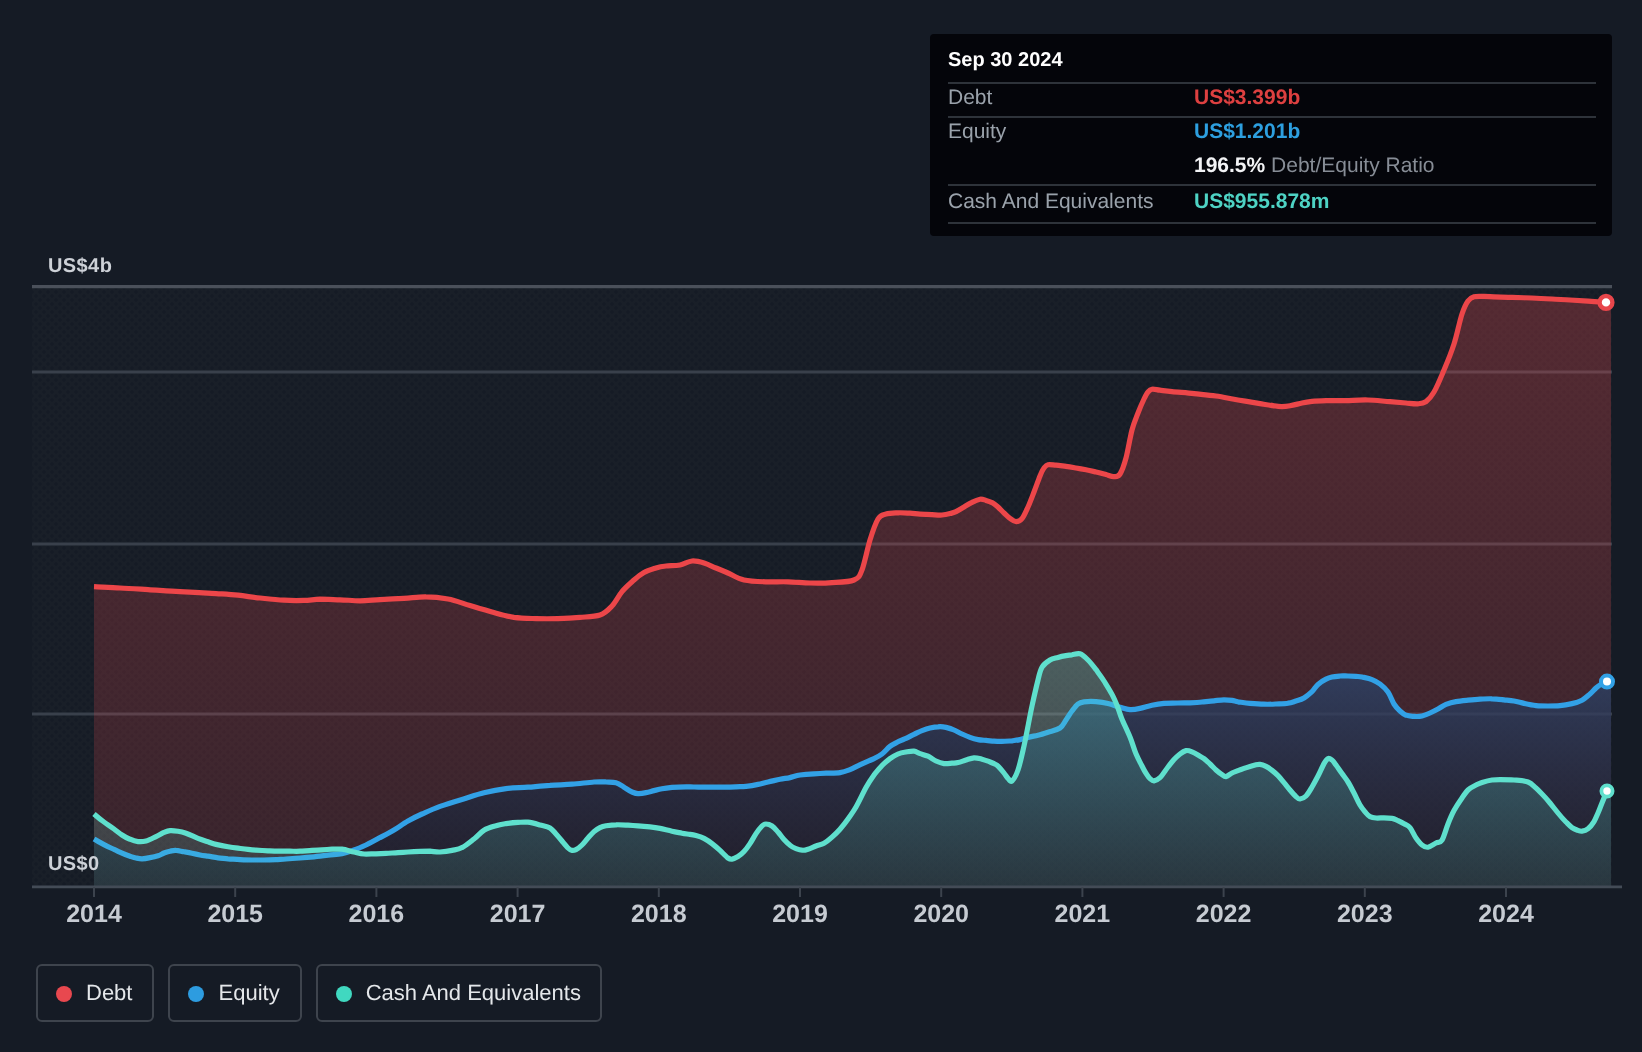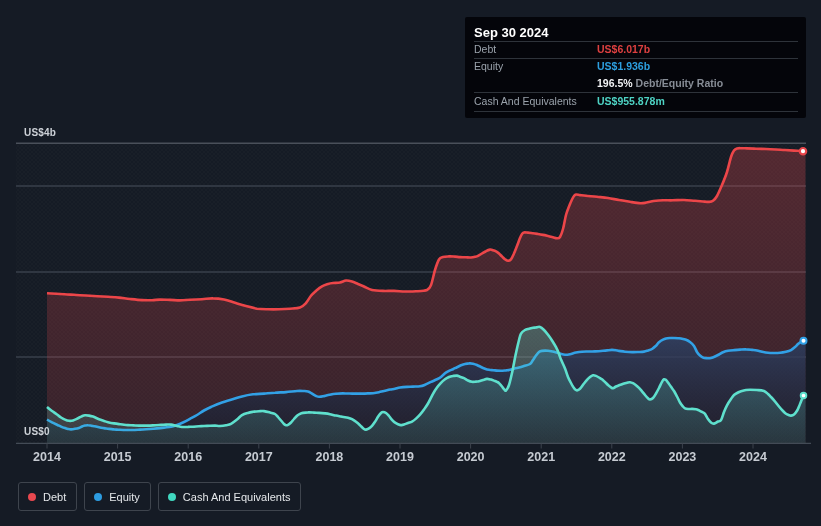--- a/index.html
+++ b/index.html
@@ -3,21 +3,21 @@
 <meta charset="utf-8">
 <style>
 html,body{margin:0;padding:0;background:#151b25;width:821px;height:526px;overflow:hidden;
 font-family:"Liberation Sans",sans-serif;}
 #wrap{position:relative;width:821px;height:526px;}
 svg{position:absolute;left:0;top:0;}
 .yr{font:700 12.5px "Liberation Sans",sans-serif;fill:#c6cbd2;}
 .axlab{font:700 10px "Liberation Sans",sans-serif;fill:#cdd1d7;letter-spacing:0.2px;}
 #tooltip{position:absolute;left:465px;top:17px;width:341px;height:101px;background:#04050a;
 border-radius:2px;color:#9aa2ab;font-size:10.5px;}
-#tooltip .tt-title{position:absolute;left:9px;top:8px;font-weight:700;color:#fff;font-size:13px;}
+#tooltip .tt-title{position:absolute;left:9px;top:8px;font-weight:700;color:#fff;font-size:10px;}
 #tooltip .sep{position:absolute;left:9px;right:8px;height:1px;background:#2e333a;}
 #tooltip .lab{position:absolute;left:9px;}
 #tooltip .val{position:absolute;left:132px;font-weight:700;}
 #legend{position:absolute;left:18px;top:482px;display:flex;gap:7px;}
 .lgbox{display:flex;align-items:center;height:27px;border:1px solid #3e444d;border-radius:3px;
 padding:0 10px 0 9px;color:#e4e7ea;font-size:11px;}
 .dot{width:8px;height:8px;border-radius:50%;margin-right:7px;}
 </style>
 </head>
 <body>
@@ -78,25 +78,25 @@
       <text x="470.6" y="461" text-anchor="middle" class="yr">2020</text>
       <text x="541.2" y="461" text-anchor="middle" class="yr">2021</text>
       <text x="611.8" y="461" text-anchor="middle" class="yr">2022</text>
       <text x="682.4" y="461" text-anchor="middle" class="yr">2023</text>
       <text x="753.0" y="461" text-anchor="middle" class="yr">2024</text>
 </svg>
 <div id="tooltip">
 <div class="tt-title">Sep 30 2024</div>
 <div class="sep" style="top:24px"></div>
 <div class="lab" style="top:24px;height:17px;line-height:17px">Debt</div>
-<div class="val" style="top:24px;height:17px;line-height:17px;color:#dd4040">US$6.017b</div>
+<div class="val" style="top:24px;height:17px;line-height:17px;color:#dd4040">US$3.399b</div>
 <div class="sep" style="top:41px"></div>
 <div class="lab" style="top:41px;height:17px;line-height:17px">Equity</div>
-<div class="val" style="top:41px;height:17px;line-height:17px;color:#2d9fdf">US$1.936b</div>
-<div class="val" style="top:58px;height:17px;line-height:17px"><span style="color:#f2f3f5">196.5%</span> <span style="color:#878d96;font-weight:700">Debt/Equity Ratio</span></div>
+<div class="val" style="top:41px;height:17px;line-height:17px;color:#2d9fdf">US$1.201b</div>
+<div class="val" style="top:58px;height:17px;line-height:17px"><span style="color:#f2f3f5">196.5%</span> <span style="color:#878d96;font-weight:400">Debt/Equity Ratio</span></div>
 <div class="sep" style="top:75px"></div>
 <div class="lab" style="top:75px;height:19px;line-height:19px">Cash And Equivalents</div>
 <div class="val" style="top:75px;height:19px;line-height:19px;color:#4ed3c4">US$955.878m</div>
 <div class="sep" style="top:94px"></div>
 </div>
 <div id="legend">
 <div class="lgbox"><span class="dot" style="background:#e8484f"></span>Debt</div>
 <div class="lgbox"><span class="dot" style="background:#2d9ce0"></span>Equity</div>
 <div class="lgbox"><span class="dot" style="background:#40d8c0"></span>Cash And Equivalents</div>
 </div>

